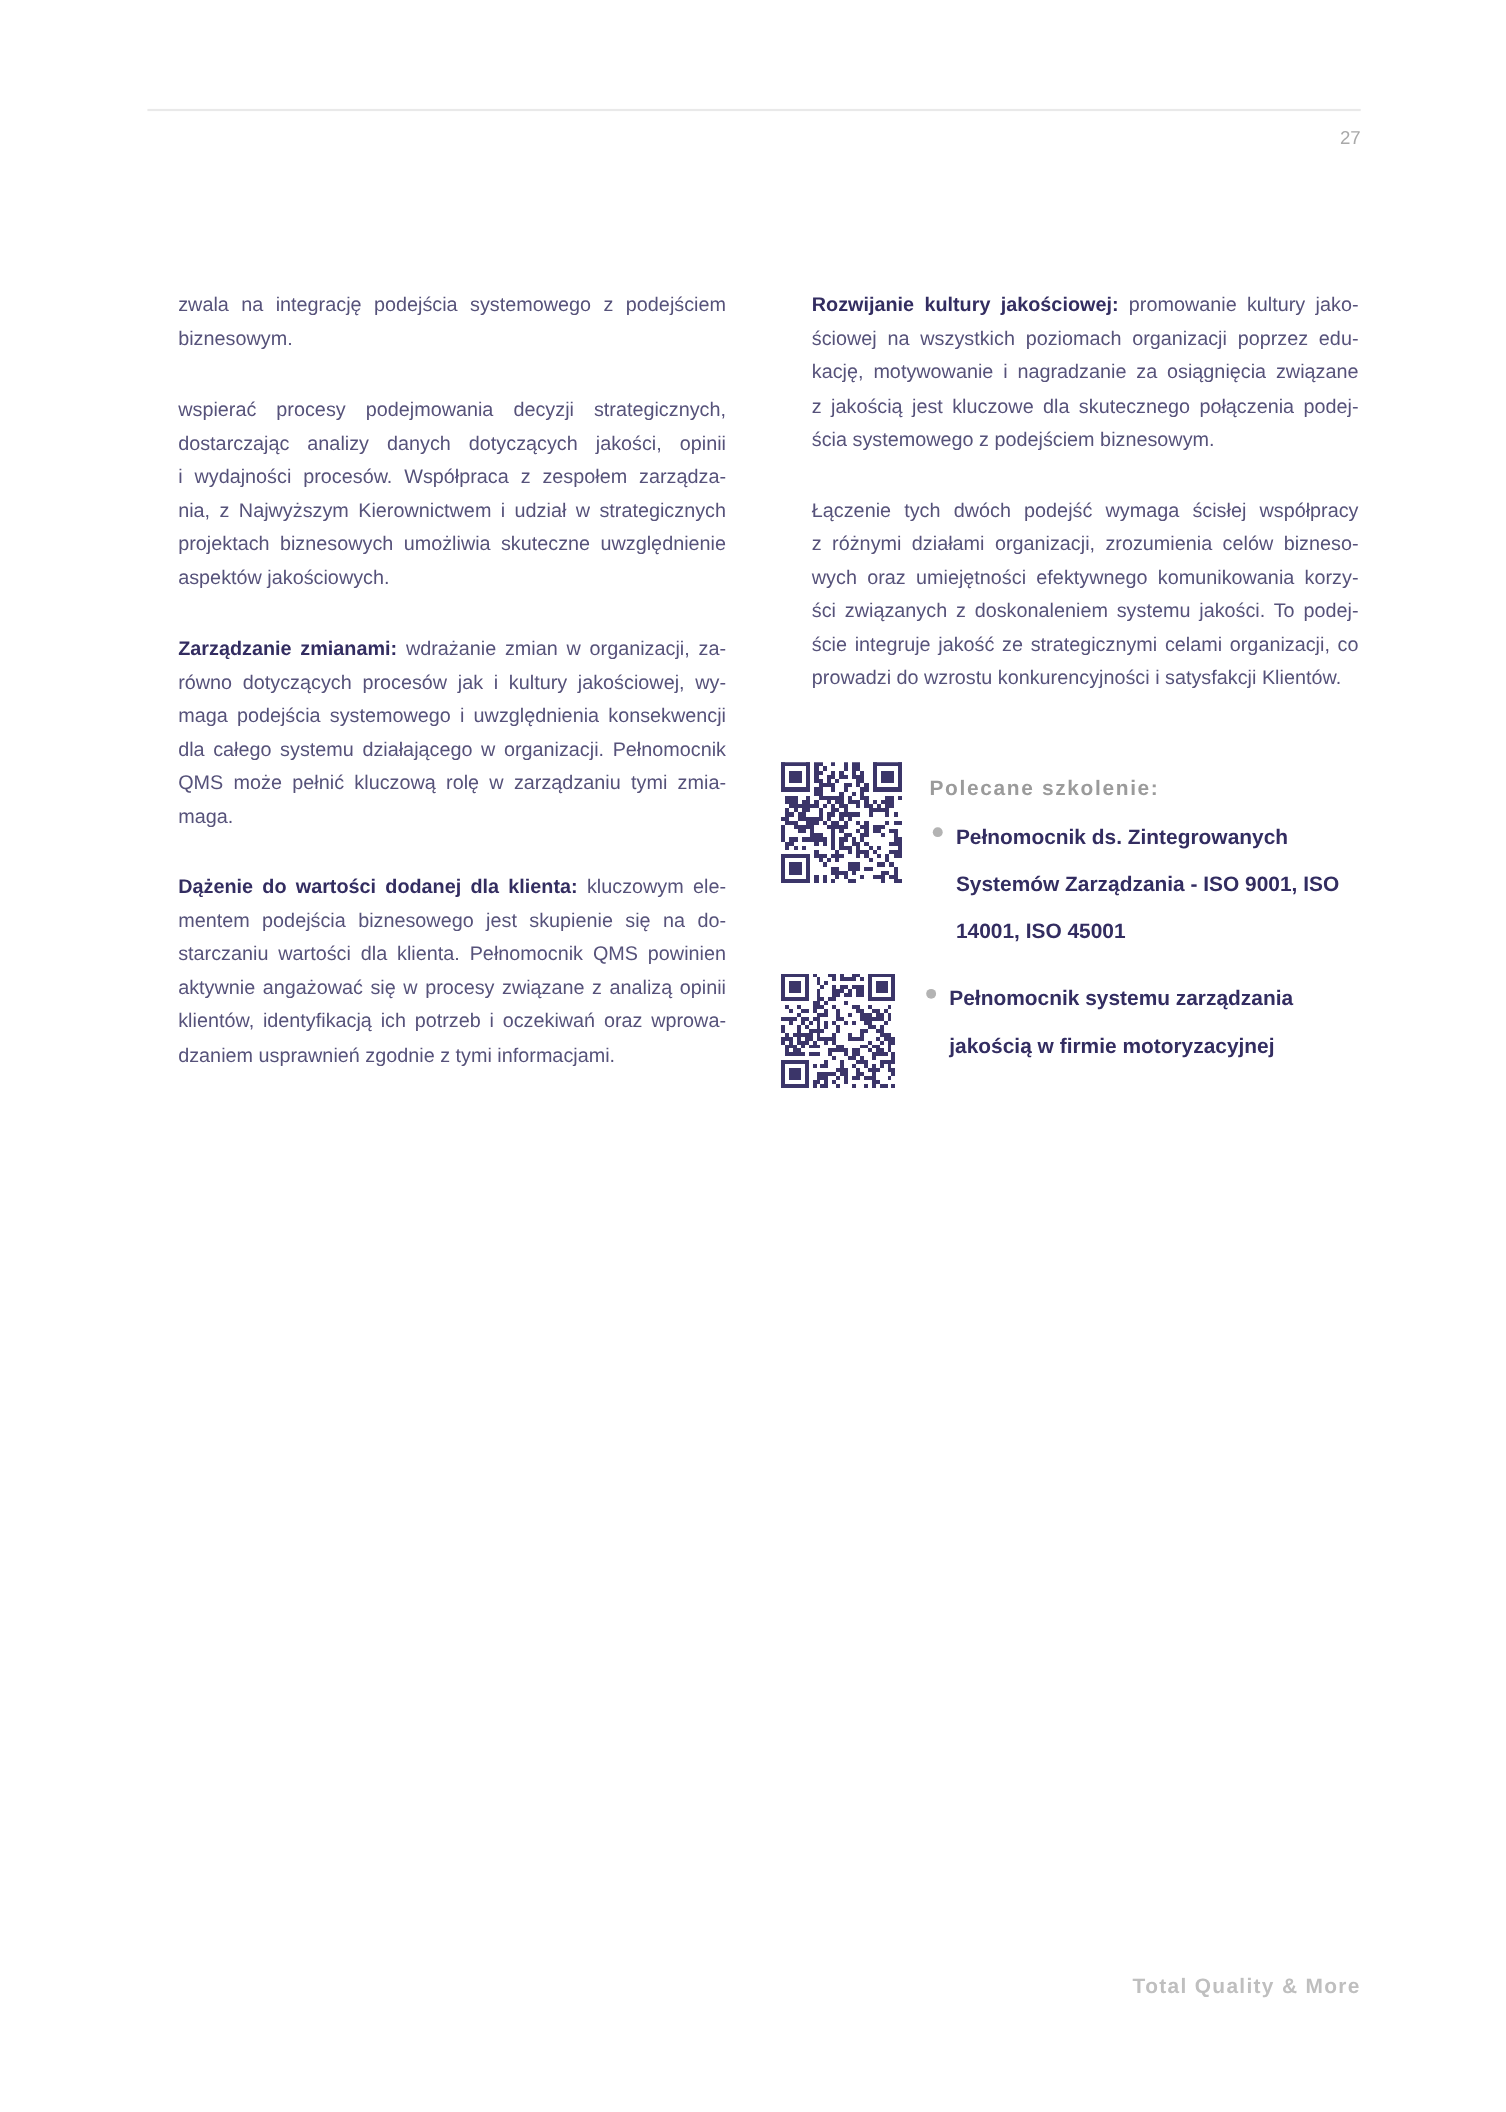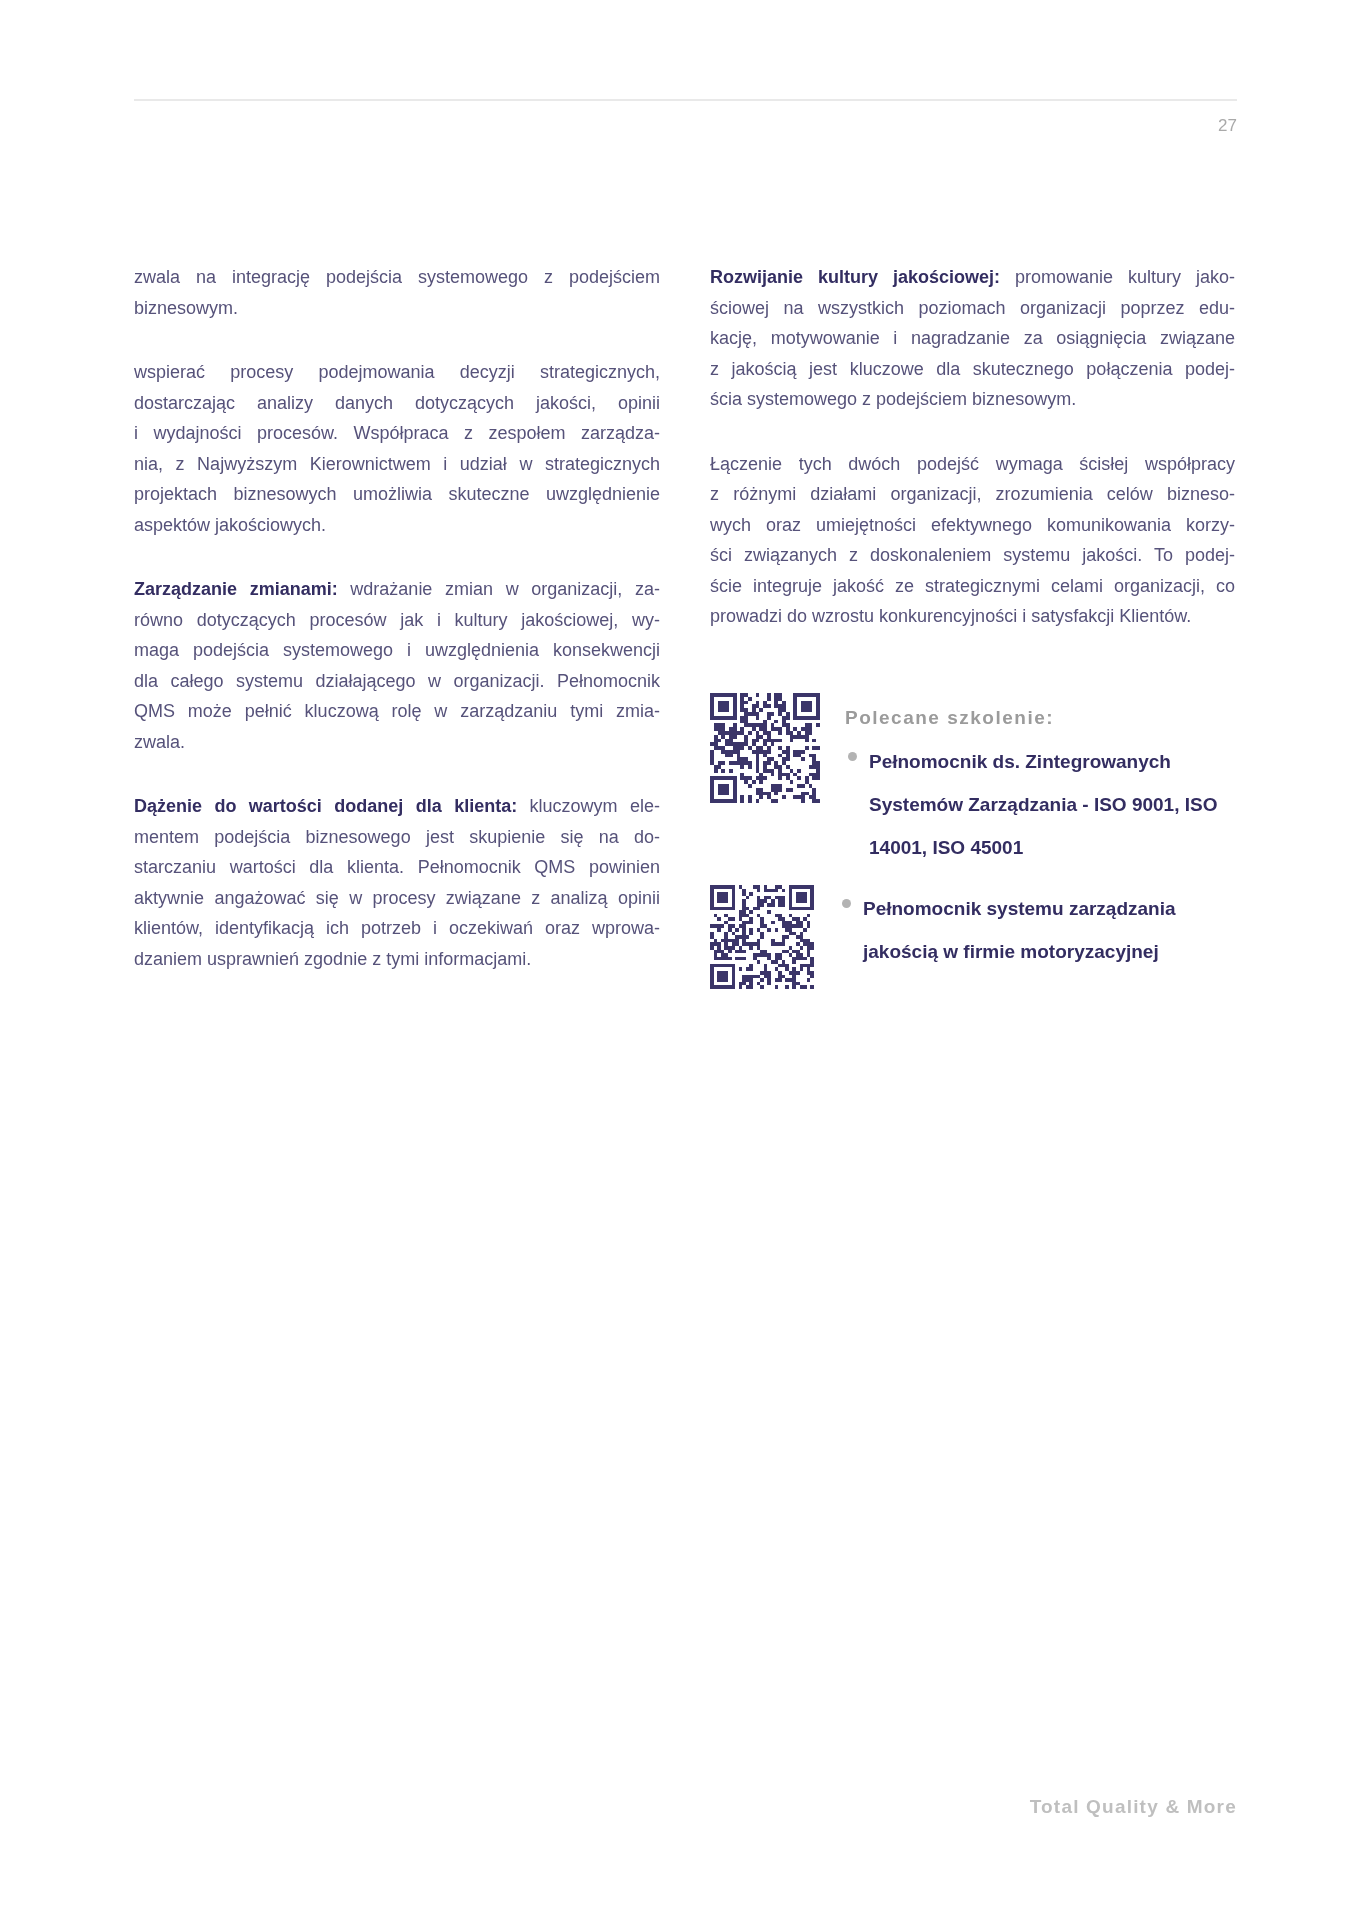--- a/index.html
+++ b/index.html
@@ -8,21 +8,21 @@
   }
   html,body{margin:0;padding:0;background:#ffffff;}
   body{font-family:"Liberation Sans", sans-serif;}
   .page{position:relative;width:1369px;height:1920px;background:#ffffff;overflow:hidden;}
   .top-rule{position:absolute;left:134px;top:99px;width:1103px;height:2px;background:var(--rule);}
   .page-number{position:absolute;top:116px;right:132px;font-size:17px;color:var(--pagenum);}
   .col{position:absolute;top:262px;font-size:18px;line-height:30.5px;color:var(--text);}
   .col-left{left:134px;width:526px;}
   .col-right{left:710px;width:525px;}
   .para{margin:0 0 34px 0;}
-  .line{text-align:justify;text-align-last:justify;-moz-text-align-last:justify;hyphens:none;}
+  .line{text-align:justify;text-align-last:justify;-moz-text-align-last:justify;hyphens:none;margin-left:28px;}
   .line.last{text-align-last:left;-moz-text-align-last:left;}
   .para strong{color:var(--bold);font-weight:700;}
   .training{position:absolute;left:0;display:flex;align-items:flex-start;}
   #training-1{top:431px;}
   #training-2{top:623px;}
   .qr{flex:0 0 auto;line-height:0;}
   .ttext{margin-left:25px;width:390px;}
   .theader{margin:10px 0 6px 0;font-size:19px;font-weight:700;letter-spacing:1.5px;color:var(--muted);}
   .titem{position:relative;padding-left:24px;margin-top:2px;font-size:19px;font-weight:700;line-height:43px;color:var(--bold);}
   .dot{position:absolute;left:3px;top:12px;width:9px;height:9px;border-radius:50%;background:var(--dot);}
@@ -47,21 +47,21 @@
         <div class="line">nia, z Najwyższym Kierownictwem i udział w strategicznych</div>
         <div class="line">projektach biznesowych umożliwia skuteczne uwzględnienie</div>
         <div class="line last">aspektów jakościowych.</div>
       </div>
       <div class="para">
         <div class="line"><strong>Zarządzanie zmianami:</strong> wdrażanie zmian w organizacji, za-</div>
         <div class="line">równo dotyczących procesów jak i kultury jakościowej, wy-</div>
         <div class="line">maga podejścia systemowego i uwzględnienia konsekwencji</div>
         <div class="line">dla całego systemu działającego w organizacji. Pełnomocnik</div>
         <div class="line">QMS może pełnić kluczową rolę w zarządzaniu tymi zmia-</div>
-        <div class="line last">zwala.</div>
+        <div class="line last">maga.</div>
       </div>
       <div class="para">
         <div class="line"><strong>Dążenie do wartości dodanej dla klienta:</strong> kluczowym ele-</div>
         <div class="line">mentem podejścia biznesowego jest skupienie się na do-</div>
         <div class="line">starczaniu wartości dla klienta. Pełnomocnik QMS powinien</div>
         <div class="line">aktywnie angażować się w procesy związane z analizą opinii</div>
         <div class="line">klientów, identyfikacją ich potrzeb i oczekiwań oraz wprowa-</div>
         <div class="line last">dzaniem usprawnień zgodnie z tymi informacjami.</div>
       </div>
     </div>

